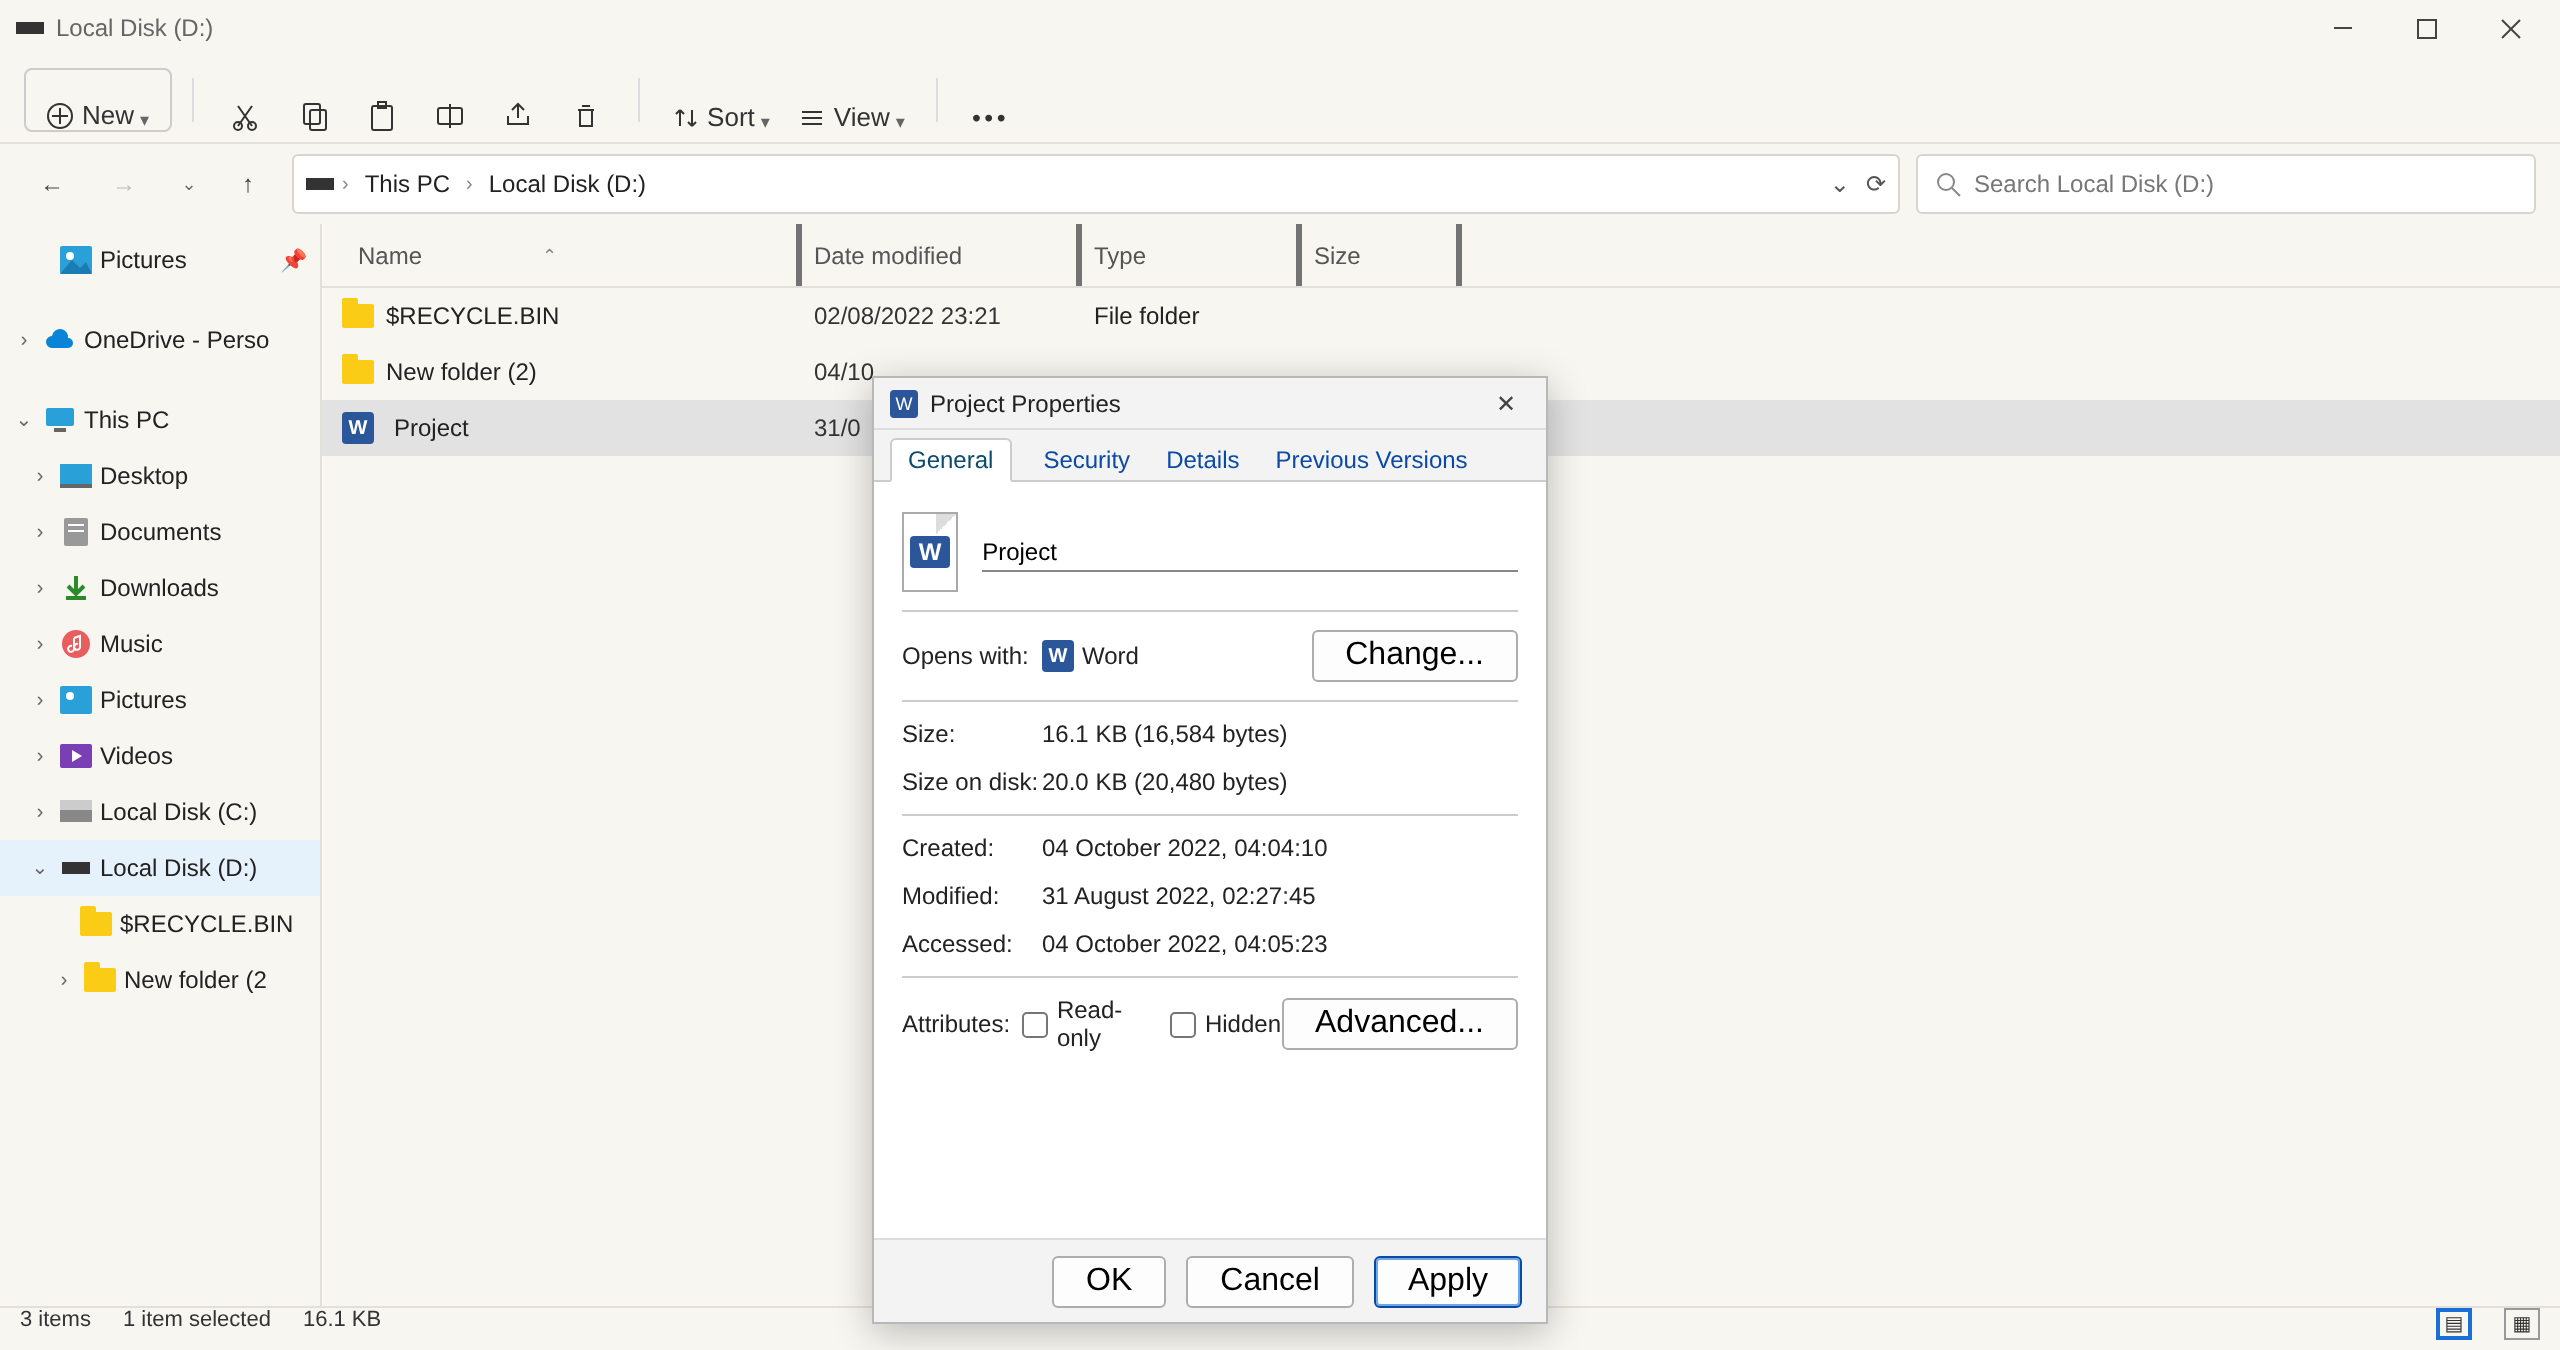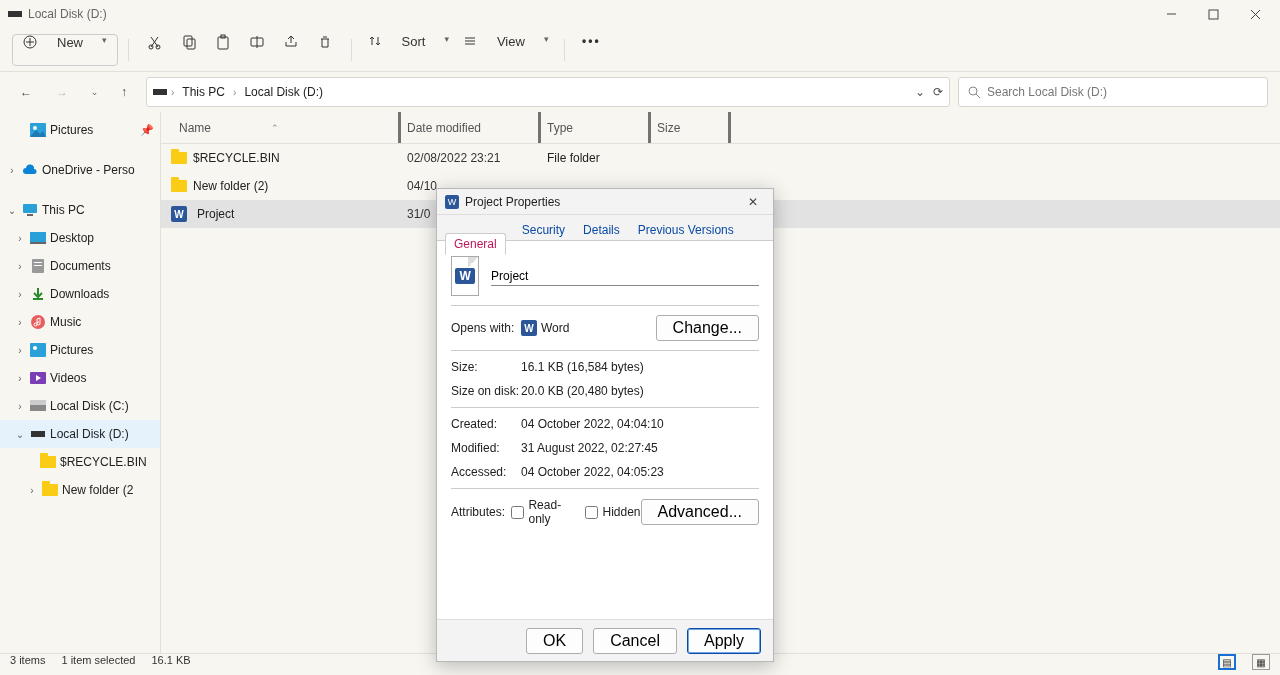--- a/index.html
+++ b/index.html
@@ -7,21 +7,21 @@
 
   
   .titlebar { height: 28px; display: flex; align-items: center; padding: 0 4px; color: #666; }
   .titlebar .disk-icon { width: 14px; height: 6px; background: #333; margin: 0 6px 0 4px; }
   .titlebar .title { font-size: 12px; }
   .titlebar .spacer { flex: 1; }
   .titlebar .winbtn { width: 42px; height: 28px; display: flex; align-items: center; justify-content: center; color: #444; }
 
   
   .toolbar { height: 44px; display: flex; align-items: center; padding: 0 12px; gap: 2px; border-bottom: 1px solid #e3e0da; }
-  .tbtn { height: 32px; min-width: 32px; display: flex; align-items: flex-start; justify-content: center; padding: 0 6px; border-radius: 4px; color: #333; gap: 16px; }
+  .tbtn { height: 32px; min-width: 32px; display: flex; align-items: flex-end; justify-content: center; padding: 0 6px; border-radius: 4px; color: #333; }
   .tbtn span.label { margin-left: 4px; font-size: 13px; }
   .sep { width: 1px; height: 22px; background: #ddd; margin: 0 8px; }
   .newbtn { border: 1px solid #ccc; border-radius: 4px; padding: 0 10px; }
   .chev { font-size: 9px; color: #666; margin-left: 3px; }
 
   
   .addressrow { height: 40px; display: flex; align-items: center; padding: 0 12px; gap: 8px; }
   .navbtn { width: 28px; height: 28px; display: flex; align-items: center; justify-content: center; color: #444; border-radius: 4px; }
   .breadcrumb-box { flex: 1; border: 1px solid #d8d5cf; border-radius: 3px; height: 30px; display: flex; align-items: center; padding: 0 6px; background: #fff; gap: 4px; }
   .bc-sep { color: #888; font-size: 10px; }
@@ -62,21 +62,21 @@
   .viewbtn { width:18px; height:16px; border:1px solid #999; display:flex; align-items:center; justify-content:center; font-size:10px;}
   .viewbtn.active { border:2px solid #1a6fd6; }
 
   
   .dialog { position: absolute; left: 436px; top: 188px; width: 338px; height: 474px; background:#f3f3f3; border:1px solid #b8b8b8; box-shadow: 0 4px 18px rgba(0,0,0,0.25); display:flex; flex-direction:column; font-size:12px;}
   .dlg-title { height: 26px; display:flex; align-items:center; padding:0 8px; gap:6px; border-bottom:1px solid #ddd;}
   .dlg-title .word-ico { width:14px; height:14px; background:#2b579a; border-radius:2px; color:#fff; font-size:9px; display:flex; align-items:center; justify-content:center;}
   .dlg-title .close { margin-left:auto; width:24px; height:20px; display:flex; align-items:center; justify-content:center; color:#444;}
   .dlg-tabs { height: 26px; display:flex; align-items:flex-end; padding:0 8px; gap:14px; background:#f3f3f3; border-bottom:1px solid #ccc;}
   .dlg-tab { padding: 3px 2px; color:#0a4aa5; font-size:12px;}
-  .dlg-tab.active { color:#be185d; border:1px solid #ccc; border-bottom:1px solid #fff; background:#fff; position:relative; top:15px; border-radius:3px 3px 0 0; padding:3px 8px;}
+  .dlg-tab.active { color:#0c4a6e; border:1px solid #ccc; border-bottom:1px solid #fff; background:#fff; position:relative; top:1px; border-radius:3px 3px 0 0; padding:3px 8px;}
   .dlg-body { flex:1; background:#fff; margin:0; padding:10px 14px; overflow:hidden;}
   .dlg-row { display:flex; align-items:center; padding:5px 0; }
   .dlg-row .lbl { width:70px; color:#222;}
   .dlg-row .val { flex:1; }
   .dlg-hr { border-top:1px solid #ccc; margin:4px 0;}
   .name-input { border:none; border-bottom:1px solid #888; width:100%; padding:2px 0; font-size:12px;}
   .word-big { width:32px; height:40px; border:1px solid #aaa; background:#fff; display:flex; align-items:center; justify-content:center; position:relative; margin-right:12px;}
   .word-big:before{ content:""; position:absolute; top:0; right:0; width:10px; height:10px; background:linear-gradient(135deg,#ddd 50%, transparent 50%);}
   .word-big .w { background:#2b579a; color:#fff; font-size:12px; width:20px; height:16px; display:flex; align-items:center; justify-content:center; border-radius:2px; font-weight:bold;}
   .word-small { width:16px; height:16px; background:#2b579a; color:#fff; font-size:10px; display:flex; align-items:center; justify-content:center; border-radius:2px; margin-right:4px; font-weight:bold;}

